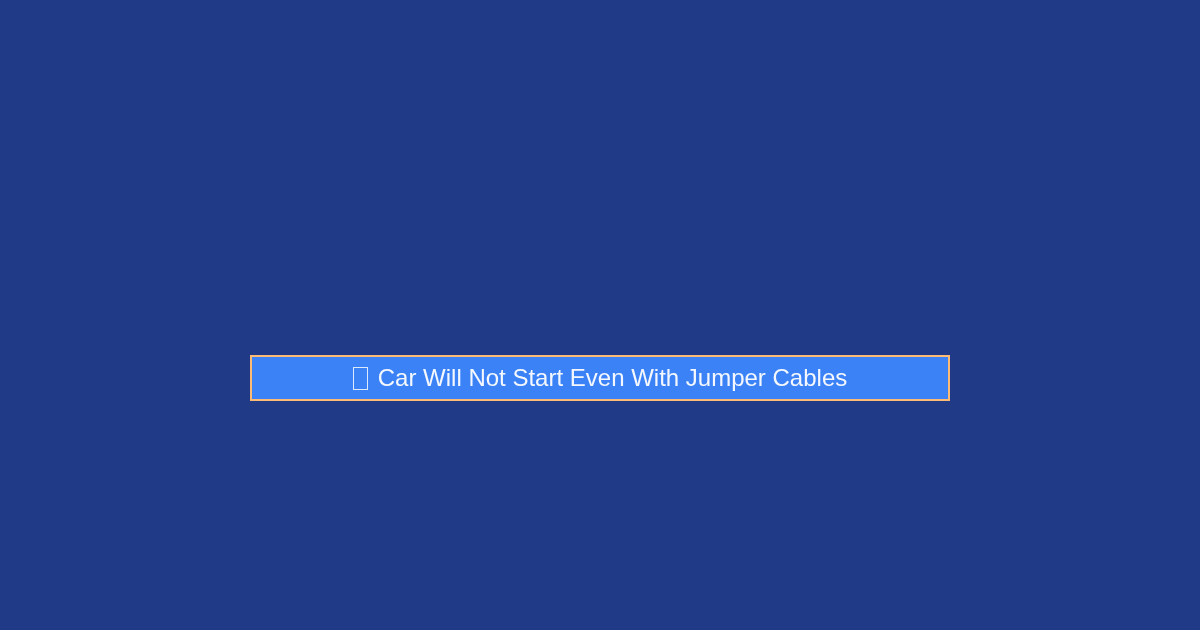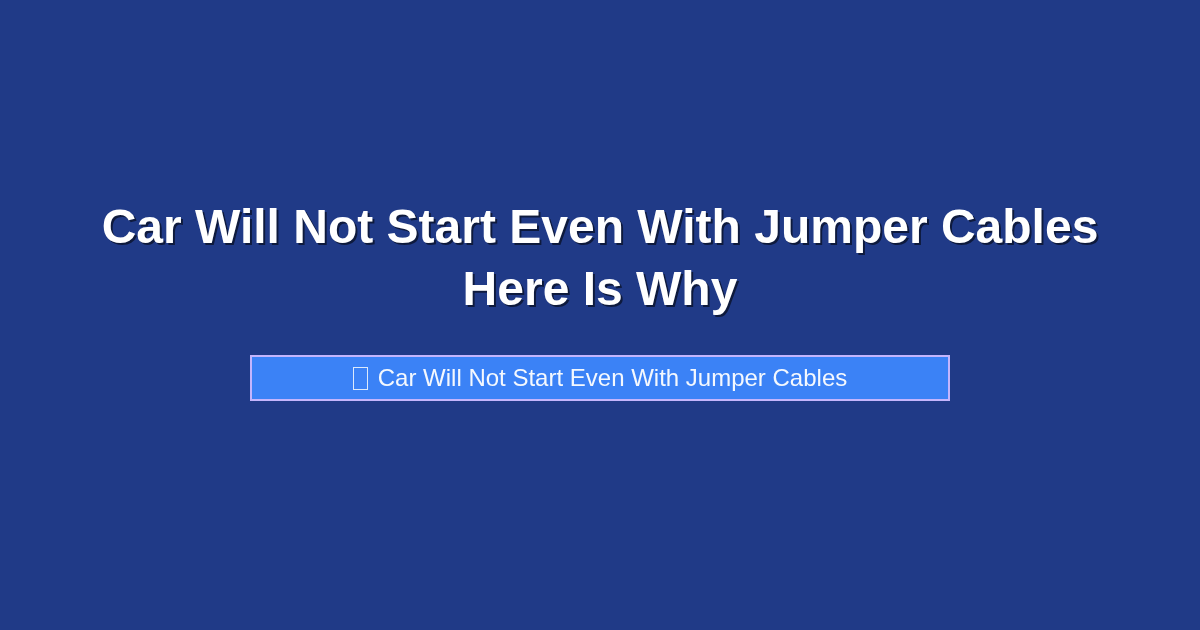--- a/index.html
+++ b/index.html
@@ -53,21 +53,21 @@
 
   #cta-button {
     display: inline-flex;
     align-items: center;
     justify-content: center;
     gap: 10px;
     box-sizing: border-box;
     width: 700px;
     height: 46px;
     background: #3B82F6;
-    border: 2px solid #c4b5fd;
+    border: 2px solid #fdba74;
     border-radius: 0;
     padding: 0 16px;
     color: #F4F8FE;
     font-size: 24px;
     line-height: 1;
     font-weight: normal;
     font-family: "Liberation Sans", sans-serif;
     cursor: pointer;
     text-decoration: none;
     white-space: nowrap;
@@ -85,21 +85,20 @@
 
   #cta-label {
     display: inline-block;
   }
 </style>
 </head>
 <body>
 
 <div id="card">
 
-  <h1 id="headline">Car Will Not Start Even With Jumper Cables Here Is Why</h1>
 
   <div id="cta-row">
     <a id="cta-button" href="#">
       <span id="cta-glyph"></span>
       <span id="cta-label">Car Will Not Start Even With Jumper Cables</span>
     </a>
   </div>
 
 </div>
 

